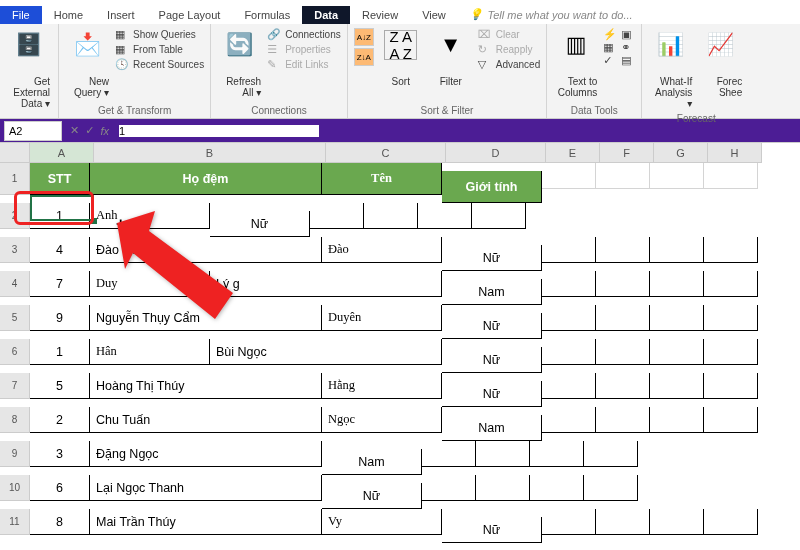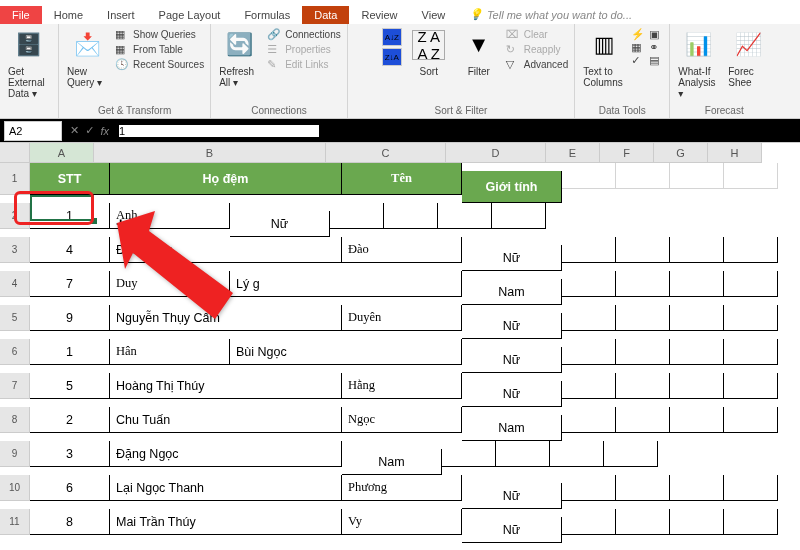--- a/index.html
+++ b/index.html
@@ -1,56 +1,56 @@
 <!DOCTYPE html>
 <html><head>
 <meta charset="utf-8">
 <style>
 * { margin: 0; padding: 0; box-sizing: border-box; font-family: "Segoe UI", Tahoma, sans-serif; }
 body { background: #fff; width: 800px; height: 550px; overflow: hidden; position: relative; }
 
 .tabs { display: flex; background: #fff; height: 24px; align-items: flex-end; }
 .tab { padding: 3px 12px; font-size: 11px; color: #444; cursor: pointer; }
-.tab.file { background: #ef4444; color: #fff; }
-.tab.active { background: #c2410c; color: #fff; }
+.tab.file { background: #1d4ed8; color: #fff; }
+.tab.active { background: #0f172a; color: #fff; font-weight: bold; }
 .tab.tell { color: #888; font-style: italic; display: flex; align-items: center; gap: 4px; }
 
 .ribbon { background: #f3f3f3; border-bottom: 1px solid #ccc; height: 95px; display: flex; }
 .group { border-right: 1px solid #d4d4d4; padding: 4px 6px 2px 6px; display: flex; flex-direction: column; justify-content: space-between; }
 .group-content { display: flex; gap: 4px; align-items: flex-start; }
 .group-label { text-align: center; font-size: 10px; color: #666; padding-top: 2px; }
 .big-btn { display: flex; flex-direction: column; align-items: center; justify-content: flex-start; width: 46px; cursor: pointer; padding: 2px; }
 .big-btn .ico { font-size: 22px; height: 30px; display: flex; align-items: center; justify-content: center; }
-.big-btn .lbl { font-size: 10px; text-align: left; line-height: 11px; margin-top: 6px; color: #333; }
+.big-btn .lbl { font-size: 10px; text-align: right; line-height: 11px; margin-top: 16px; color: #333; }
 .small-list { display: flex; flex-direction: column; gap: 2px; }
 .small-item { display: flex; align-items: center; gap: 4px; font-size: 10px; color: #444; cursor: pointer; white-space: nowrap; }
 .small-item .ico { width: 14px; font-size: 11px; }
 .sort-btns { display: flex; flex-direction: column; gap: 2px; }
-.az { width: 20px; height: 18px; border: 1px solid #ccc; font-size: 8px; display: flex; align-items: center; justify-content: center; background: #1d4ed8; cursor: pointer; margin-left: 28px; }
-
-.formula-bar { display: flex; align-items: center; height: 24px; border-bottom: 1px solid #ccc; background: #000000; }
+.az { width: 20px; height: 18px; border: 1px solid #ccc; font-size: 8px; display: flex; align-items: center; justify-content: center; background: #fdba74; cursor: pointer; }
+
+.formula-bar { display: flex; align-items: center; height: 24px; border-bottom: 1px solid #ccc; background: #4c1d95; }
 .name-box { width: 58px; height: 20px; border: 1px solid #ccc; margin-left: 4px; padding: 0 4px; font-size: 11px; }
 .fx-area { display: flex; align-items: center; gap: 6px; margin-left: 8px; }
 .fx-btn { color: #888; font-size: 11px; cursor: pointer; }
 .fx-input { border: none; font-size: 11px; margin-left: 4px; width: 200px; }
 
 .sheet { position: relative; }
 .col-headers { display: flex; }
 .corner { width: 30px; height: 20px; background: #e6e6e6; border-right: 1px solid #ccc; border-bottom: 1px solid #ccc; }
 .col-h { height: 20px; background: #e6e6e6; border-right: 1px solid #ccc; border-bottom: 1px solid #ccc; display: flex; align-items: center; justify-content: center; font-size: 11px; color: #555; }
 .col-h.selected { background: #d5e6d5; }
 .cA { width: 64px; } .cB { width: 232px; } .cC { width: 120px; } .cD { width: 100px; }
 .cE, .cF, .cG, .cH { width: 54px; }
 
 .row { display: flex; }
 .row-h { width: 30px; background: #e6e6e6; border-right: 1px solid #ccc; border-bottom: 1px solid #ccc; display: flex; align-items: center; justify-content: center; font-size: 10px; color: #555; }
 .cell { border-right: 1px solid #d4d4d4; border-bottom: 1px solid #d4d4d4; padding: 4px 6px; font-size: 12.5px; color: #000; height: 26px; display: flex; align-items: center; }
 .hdr-cell { background: #6aa84f; color: #fff; font-weight: bold; justify-content: center; border-right: 1px solid #000; border-bottom: 1px solid #000; height: 32px; }
 .data-row .cell { border-right: 1px solid #000; border-bottom: 1px solid #000; }
-.colA { width: 80px; justify-content: center; } .colB { width: 232px; } .colC { width: 120px; font-family: Liberation Serif, serif; } .colD { width: 100px; justify-content: center; margin-top: 8px; }
+.colA { width: 60px; justify-content: center; } .colB { width: 232px; } .colC { width: 120px; font-family: Liberation Serif, serif; } .colD { width: 100px; justify-content: center; margin-top: 8px; }
 .empty { width: 54px; }
 .row-h.r1 { height: 32px; }
 .row-h.rd { height: 26px; }
 .row-h.re { height: 22px; }
 .empty-row .cell { height: 22px; }
 
 .sel-outline { position: absolute; border: 2px solid #217346; pointer-events: none; }
 .red-box { position: absolute; border: 3px solid #e22; border-radius: 6px; pointer-events: none; }
 .fill-handle { position: absolute; width: 6px; height: 6px; background: #217346; }
 .cross { position: absolute; font-size: 16px; font-weight: bold; color: #000; pointer-events: none; }
@@ -334,21 +334,20 @@
   <div class="cell colD">Nam</div>
   <div class="cell empty"></div>
         <div class="cell empty"></div>
         <div class="cell empty"></div>
         <div class="cell empty"></div>
       </div>
       <div class="row data-row">
         <div class="row-h rd">10</div>
   <div class="cell colA">6</div>
   <div class="cell colB">Lại Ngọc Thanh</div>
-  <div class="cell colC">Phương</div>
   <div class="cell colD">Nữ</div>
   <div class="cell empty"></div>
         <div class="cell empty"></div>
         <div class="cell empty"></div>
         <div class="cell empty"></div>
       </div>
       <div class="row data-row">
         <div class="row-h rd">11</div>
   <div class="cell colA">8</div>
   <div class="cell colB">Mai Trần Thúy</div>

